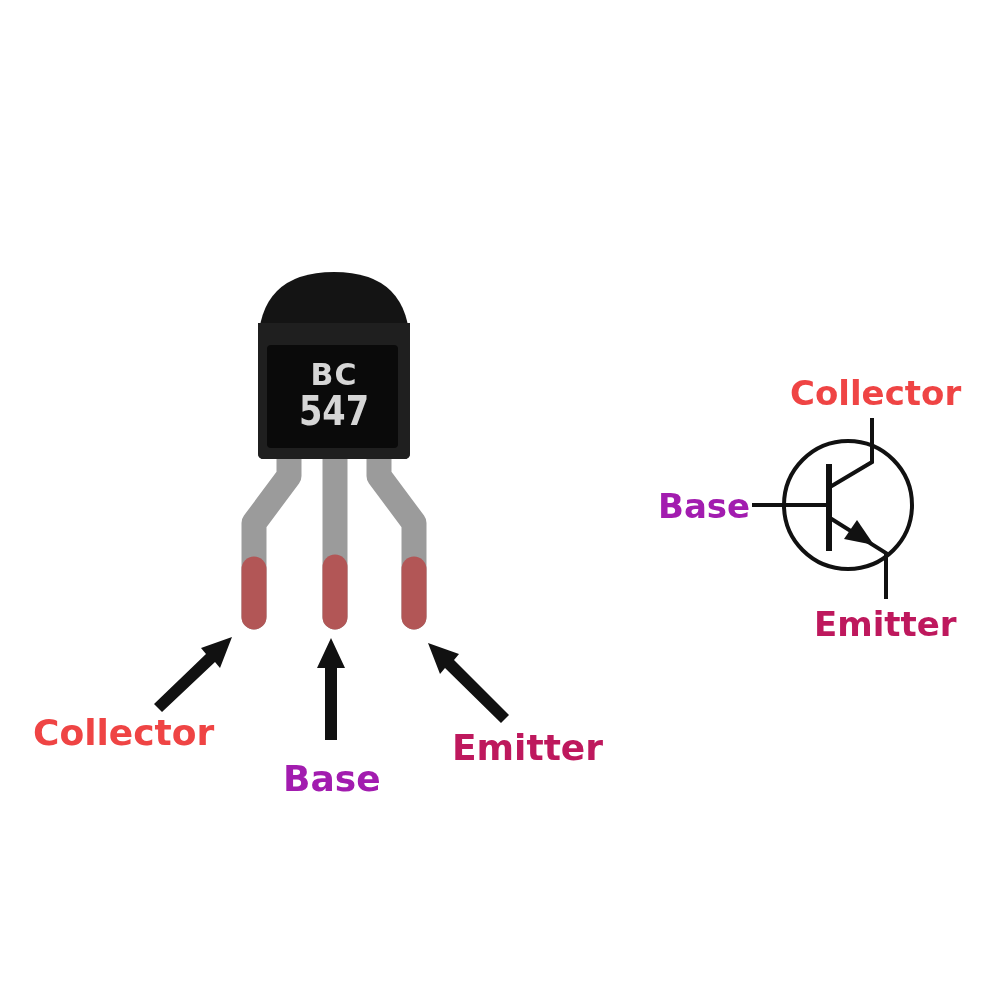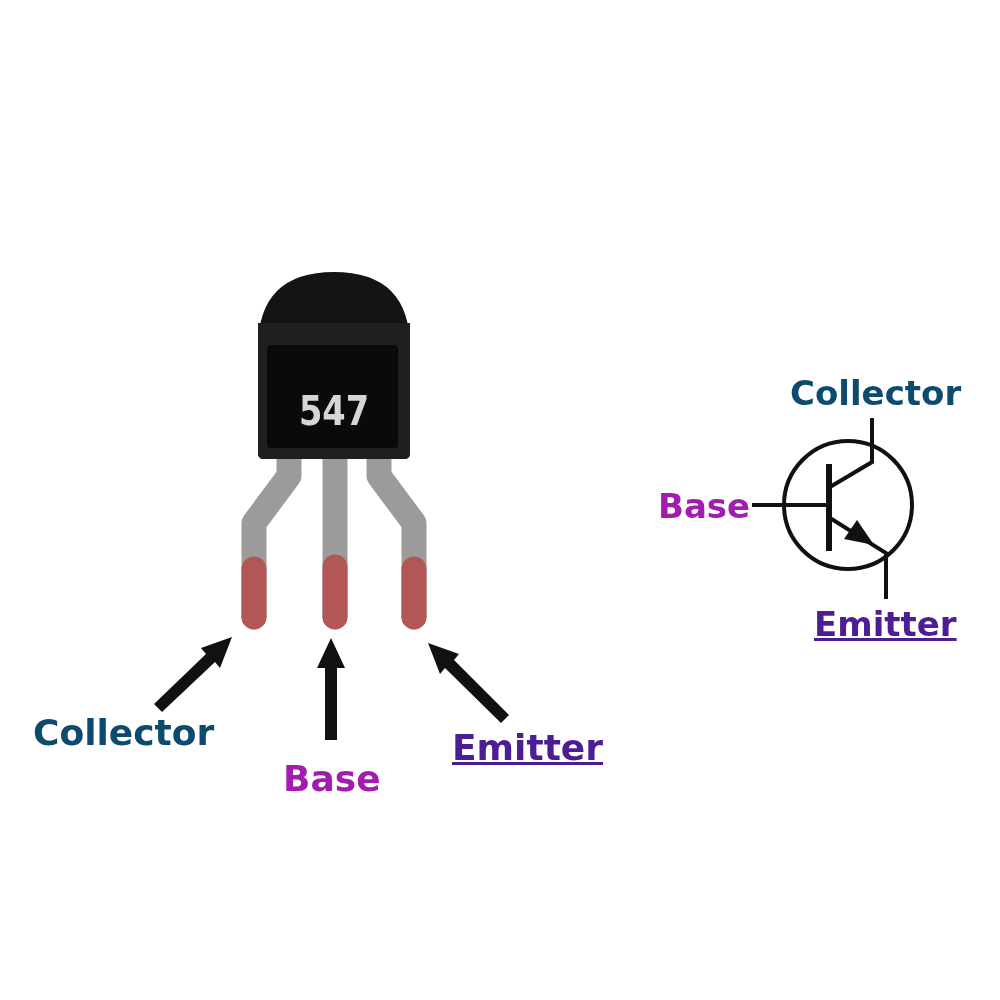--- a/index.html
+++ b/index.html
@@ -5,23 +5,23 @@
   html,body { margin:0; padding:0; background:#fff; }
   #canvas {
     position:relative; width:1000px; height:1000px; background:#ffffff;
     overflow:hidden; font-family:"DejaVu Sans","Liberation Sans",sans-serif;
   }
   #artwork { position:absolute; left:0; top:0; }
   .lbl {
     position:absolute; font-weight:bold; white-space:nowrap; line-height:1;
     letter-spacing:0px;
   }
-  .green { color:#0c4a6e; }
+  .green { color:#ef4444; }
   .darkred { color:#a21caf; }
-  .blue { color:#4c1d95;text-decoration:underline; }
+  .blue { color:#be185d; }
   .lbl-big { font-size:36px; }
   .lbl-med { font-size:34px; }
   .marking {
     position:absolute; left:258px; width:152px; text-align:center;
     color:#d6d6d6; font-weight:bold;
   }
   #marking-line1 { top:360px; font-size:30px; line-height:30px; letter-spacing:1px; }
   #marking-line2 { top:391px; font-size:40px; line-height:40px; transform:scaleX(0.84); transform-origin:center; }
 </style>
 </head>
@@ -56,20 +56,21 @@
     <g stroke="#111111" fill="none">
       <circle cx="848" cy="505" r="64" stroke-width="4"></circle>
       <line x1="829" y1="464" x2="829" y2="551" stroke-width="6"></line>
       <line x1="752" y1="505" x2="829" y2="505" stroke-width="4"></line>
       <polyline points="872,418 872,462 830,487" stroke-width="4"></polyline>
       <polyline points="830,518 886,553 886,599" stroke-width="4"></polyline>
       <polygon points="874,545 844,539 857,520" fill="#111111" stroke="none"></polygon>
     </g>
   </svg>
 
+  <div id="marking-line1" class="marking">BC</div>
   <div id="marking-line2" class="marking">547</div>
 
   <div class="lbl lbl-big green" style="left:33px; top:715px;">Collector</div>
   <div class="lbl lbl-big darkred" style="left:283px; top:761px;">Base</div>
   <div class="lbl lbl-big blue" style="left:452px; top:730px;">Emitter</div>
 
   <div class="lbl lbl-med green" style="left:790px; top:376px;">Collector</div>
   <div class="lbl lbl-med darkred" style="left:658px; top:489px;">Base</div>
   <div class="lbl lbl-med blue" style="left:814px; top:607px;">Emitter</div>
 

